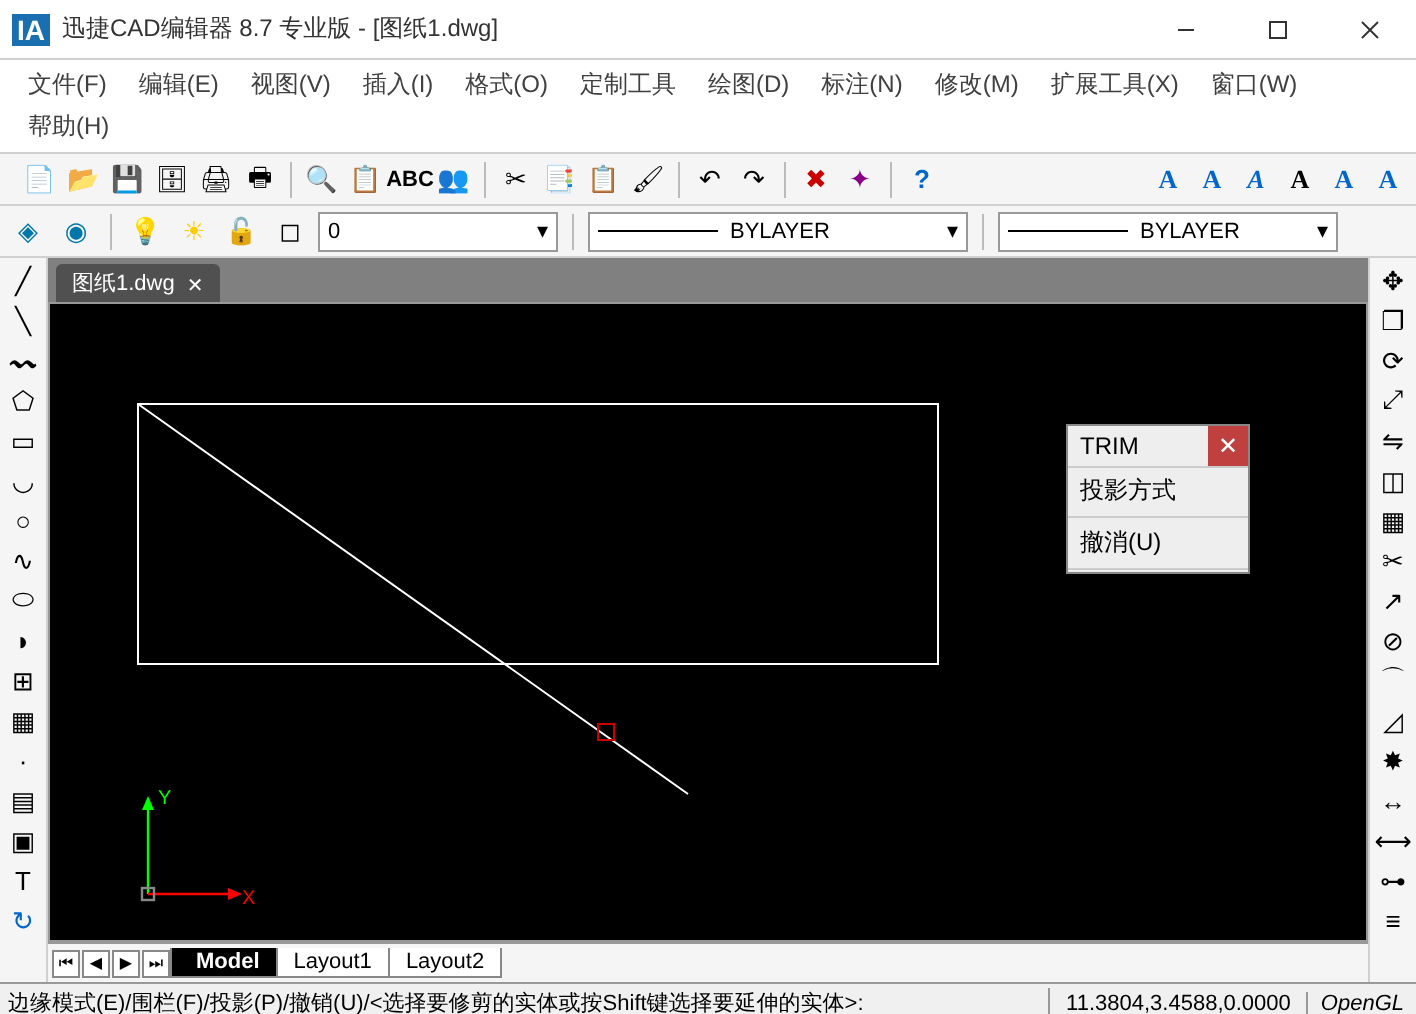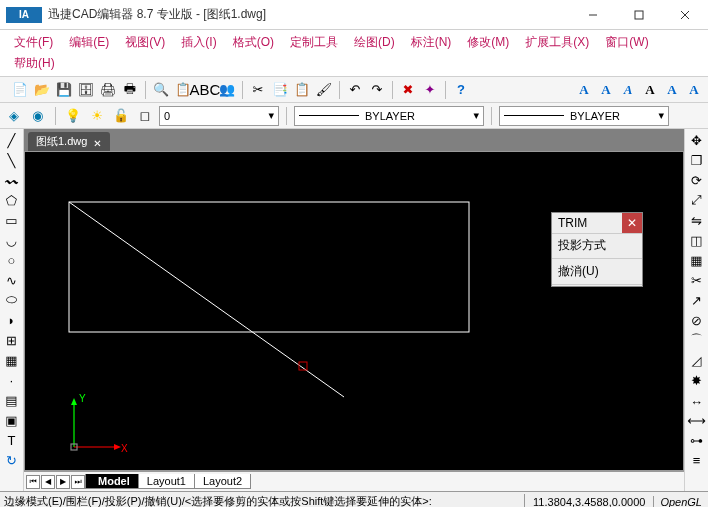--- a/index.html
+++ b/index.html
@@ -1,25 +1,25 @@
 <!DOCTYPE html>
 <html><head>
 <meta charset="utf-8">
 <style>
 * { box-sizing: border-box; margin: 0; padding: 0; font-family: "Microsoft YaHei", SimSun, Arial, sans-serif; }
 body { width: 708px; height: 507px; background: #f0f0f0; overflow: hidden; font-size: 12px; }
 
 .titlebar { height: 30px; background: #fff; display: flex; align-items: center; border-bottom: 1px solid #d0d0d0; }
-.titlebar .icon { width: 36px; height: 16px; margin: 0 6px; background: #1a6fb0; color:#fff; font-size:10px; font-weight:bold; display:flex; align-items:center; justify-content:center; }
+.titlebar .icon { width: 19px; height: 16px; margin: 0 6px; background: #1a6fb0; color:#fff; font-size:14px; font-weight:bold; display:flex; align-items:center; justify-content:center; }
 .titlebar .title { flex: 1; font-size: 12px; color: #333; }
 .winbtn { width: 46px; height: 30px; display:flex; align-items:center; justify-content:center; color:#333; }
 .winbtn svg { width:10px; height:10px; }
 
 .menubar { background:#fff; padding: 2px 6px; display:flex; flex-wrap:wrap; gap: 0; border-bottom:1px solid #d0d0d0;}
-.menuitem { padding: 2px 8px; color:#be185d; }
+.menuitem { padding: 2px 8px; color:#404040; }
 
 .toolbar { background:#f5f5f5; border-bottom:1px solid #d0d0d0; padding: 2px 4px; display:flex; align-items:center; gap:2px; flex-wrap:nowrap; min-height:26px;}
 .tbtn { width:20px; height:20px; display:flex; align-items:center; justify-content:center; border:1px solid transparent; font-size:13px; }
 .sep { width:1px; height:18px; background:#bbb; margin:0 3px; }
 .sep2 { width:4px; }
 .dropdown { height:20px; border:1px solid #999; background:#fff; padding: 0 4px; font-size:11px; display:flex; align-items:center; justify-content:space-between; }
 
 .toolbar2 { background:#f5f5f5; border-bottom:1px solid #d0d0d0; padding:2px 4px; display:flex; align-items:center; gap:4px; min-height:26px;}
 
 .mainarea { display:flex; height: 362px; }
@@ -28,21 +28,21 @@
 .righttools { width:24px; background:#f5f5f5; border-left:1px solid #d0d0d0; display:flex; flex-direction:column; align-items:center; padding-top:2px; gap:2px;}
 .righttools .tbtn { width:20px; height:18px;}
 
 .center { flex:1; display:flex; flex-direction:column; }
 .tabrow { height:22px; background:#808080; display:flex; align-items:flex-end; padding-left:4px;}
 .doctab { background:#505050; color:#fff; padding:2px 8px; font-size:11px; display:flex; align-items:flex-end; gap:6px; border-radius:3px 3px 0 0;}
 .doctab .x { font-size:10px;}
 .canvas { flex:1; background:#000; position:relative; border:1px solid #999; }
 .canvas svg { position:absolute; inset:0; width:100%; height:100%; }
 
-.contextmenu { position:absolute; right:40px; top:60px; background:#eee; border:1px solid #888; box-shadow:1px 1px 3px rgba(0,0,0,.3); font-size:12px; width:92px;}
+.contextmenu { position:absolute; right:58px; top:60px; background:#eee; border:1px solid #888; box-shadow:1px 1px 3px rgba(0,0,0,.3); font-size:12px; width:92px;}
 .contextmenu .hdr { background:#eee; display:flex; align-items:center; justify-content:space-between; border-bottom:1px solid #ccc;}
 .contextmenu .hdr span { padding:3px 6px;}
 .contextmenu .hdr .cx { background:#c04040; color:#fff; width:20px; height:20px; display:flex; align-items:center; justify-content:center;}
 .contextmenu .mi { padding:3px 6px; }
 .contextmenu hr { border:none; border-top:1px solid #ccc; margin:1px 0;}
 
 .layouttabs { height:20px; background:#f5f5f5; border-top:1px solid #999; display:flex; align-items:center; font-size:11px; padding-left:2px;}
 .navbtn { width:14px; height:14px; border:1px solid #888; margin-right:1px; display:flex; align-items:center; justify-content:center; font-size:8px; background:#fff;}
 .ltab { padding:1px 8px; border:1px solid #888; border-top:none; background:#fff; margin-left:-1px;}
 .ltab.active { background:#000; color:#fff; font-weight:bold;padding-left:12px;}
@@ -97,21 +97,21 @@
   <div class="sep2"></div>
   <div class="tbtn">📄</div>
   <div class="tbtn">📂</div>
   <div class="tbtn">💾</div>
   <div class="tbtn">🗄</div>
   <div class="tbtn">🖨</div>
   <div class="tbtn">🖶</div>
   <div class="sep"></div>
   <div class="tbtn">🔍</div>
   <div class="tbtn">📋</div>
-  <div class="tbtn" style="font-size:15px;font-weight:normal;">ABC</div>
+  <div class="tbtn" style="font-size:11px;font-weight:bold;">ABC</div>
   <div class="tbtn">👥</div>
   <div class="sep"></div>
   <div class="tbtn">✂</div>
   <div class="tbtn">📑</div>
   <div class="tbtn">📋</div>
   <div class="tbtn">🖌</div>
   <div class="sep"></div>
   <div class="tbtn">↶</div>
   <div class="tbtn">↷</div>
   <div class="sep"></div>

